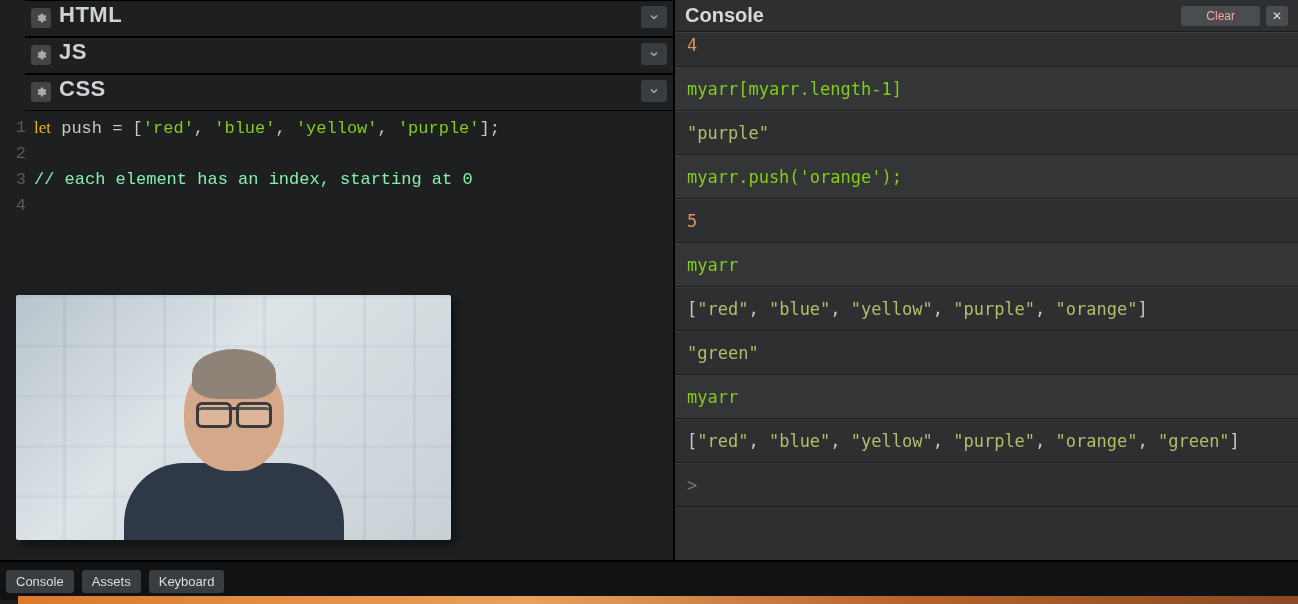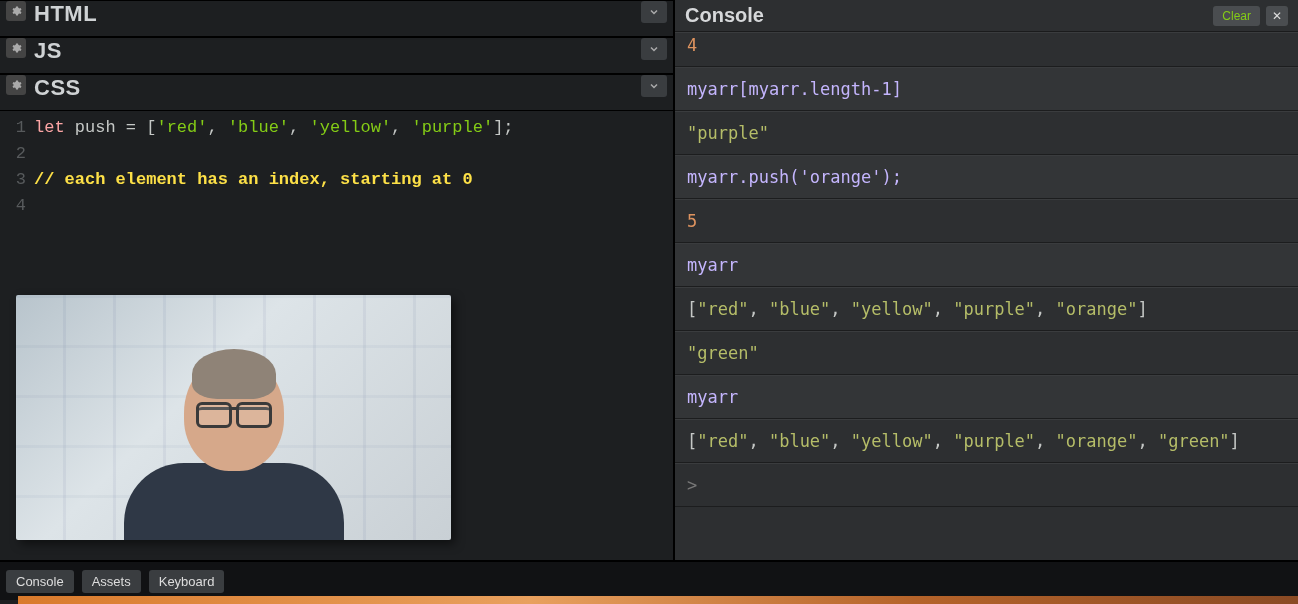--- a/index.html
+++ b/index.html
@@ -2,23 +2,23 @@
 <html><head>
 <meta charset="utf-8">
 <style>
   * { box-sizing: border-box; margin: 0; padding: 0; }
   html, body { width: 1298px; height: 604px; font-family: "Helvetica Neue", Arial, sans-serif; background: #1d1f21; overflow: hidden; }
   .app { display: flex; width: 100%; height: 560px; }
   .left { width: 675px; display: flex; flex-direction: column; border-right: 2px solid #000; }
   .right { flex: 1; display: flex; flex-direction: column; background: #2d2f31; }
 
   .panel-header {
-    display: flex; align-items: flex-start; height: 37px;
+    display: flex; align-items: flex-end; height: 37px;
     background: #1d1f21; border-top: 1px solid #000; border-bottom: 1px solid #000;
-    padding: 0 6px; gap: 8px;
+    padding: 8px 6px; gap: 8px; margin-left: 25px;
   }
   .panel-header .gear {
     width: 20px; height: 20px; background: #444; border-radius: 3px;
     display: flex; align-items: center; justify-content: center; color: #999; font-size: 12px;
     cursor: pointer;
   }
   .panel-header .title { color: #cfd2d4; font-weight: 700; font-size: 22px; letter-spacing: 0.5px; }
   .panel-header .spacer { flex: 1; }
   .panel-header .chev {
     width: 26px; height: 22px; background: #3a3d40; border-radius: 3px;
@@ -28,23 +28,23 @@
 
   .js-body { flex: 1; position: relative; background: #1d1f21; }
   .code-area {
     font-family: "SFMono-Regular", Consolas, "Liberation Mono", Menlo, monospace;
     font-size: 17px; line-height: 26px; padding: 4px 0 0 0; display: flex;
   }
   .gutter { width: 34px; text-align: right; color: #575a5c; padding-right: 8px; user-select: none; }
   .gutter div { height: 26px; }
   .code { color: #c5c8c6; }
   .code div { height: 26px; white-space: pre; }
-  .kw { color: #fca5a5; }
+  .kw { color: #eab308; font-family: Liberation Serif, serif; }
   .str { color: #84cc16; }
-  .cmt { color: #fde047; font-weight: bold; }
+  .cmt { color: #86efac; }
 
   .webcam {
     position: absolute; left: 16px; bottom: 20px; width: 435px; height: 245px;
     background: linear-gradient(135deg, #b8c4cc 0%, #dde4e8 40%, #c9d0d5 100%);
     border-radius: 2px; box-shadow: 4px 4px 10px rgba(0,0,0,0.5);
     display:flex; align-items:flex-end; justify-content:center; overflow:hidden;
   }
   .webcam .person {
     width: 200px; height: 185px; position: relative;
     display:flex; flex-direction:column; align-items:center;
@@ -88,31 +88,31 @@
     border-radius: 3px; cursor: pointer;
   }
 
   .console-header {
     display: flex; align-items: center; height: 32px; padding: 0 10px;
     border-bottom: 1px solid #1a1b1c;
   }
   .console-header .ctitle { color: #d6d8da; font-weight: 700; font-size: 20px; }
   .console-header .spacer { flex: 1; }
   .console-header .clear {
-    background: #4a4d50; color: #84cc16; font-size: 12px; padding: 3px 9px;
+    background: #4a4d50; color: #fca5a5; font-size: 12px; padding: 3px 25px;
     border-radius: 3px; cursor: pointer;
   }
   .console-header .close {
     width: 22px; height: 20px; margin-left: 6px; background: #4a4d50; border-radius: 3px;
     display: flex; align-items: center; justify-content: center; color: #ddd; cursor: pointer; font-size:12px;
   }
 
   .console-body { flex: 1; overflow: hidden; font-family: "SFMono-Regular", Consolas, Menlo, monospace; font-size: 17px; }
   .row {
-    padding: 11px 12px; border-bottom: 1px solid #1c1d1e; color: #c4b5fd;
+    padding: 11px 12px; border-bottom: 1px solid #1c1d1e; color: #84cc16;
     white-space: pre; border-top: 1px solid #3a3c3e;
   }
   .row.first-row { padding-top: 2px; }
   .row.input-row { background: #333537; }
   .row.result-number { color: #de935f; }
   .row.result-string { color: #b5bd68; }
   .row.result-array { color: #c5c8c6; }
   .row.result-array .arrstr { color: #b5bd68; }
   .row.prompt { color: #777; }
   .orange-bar {

